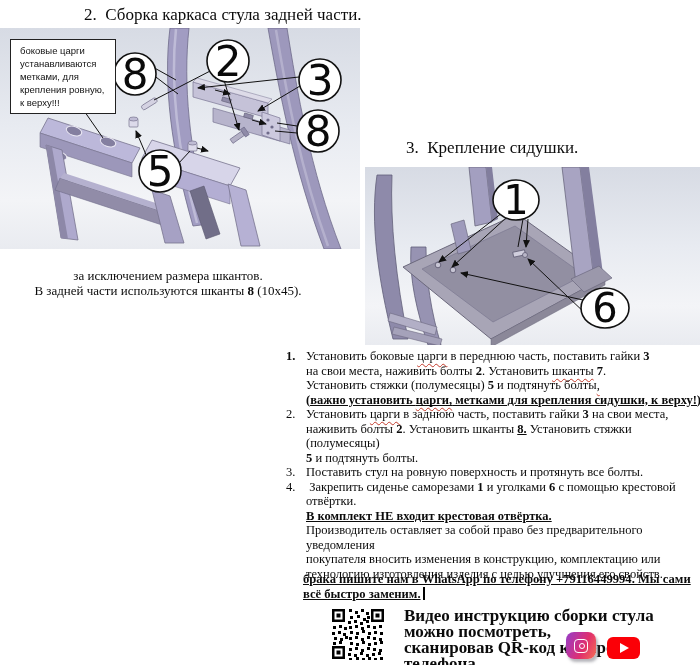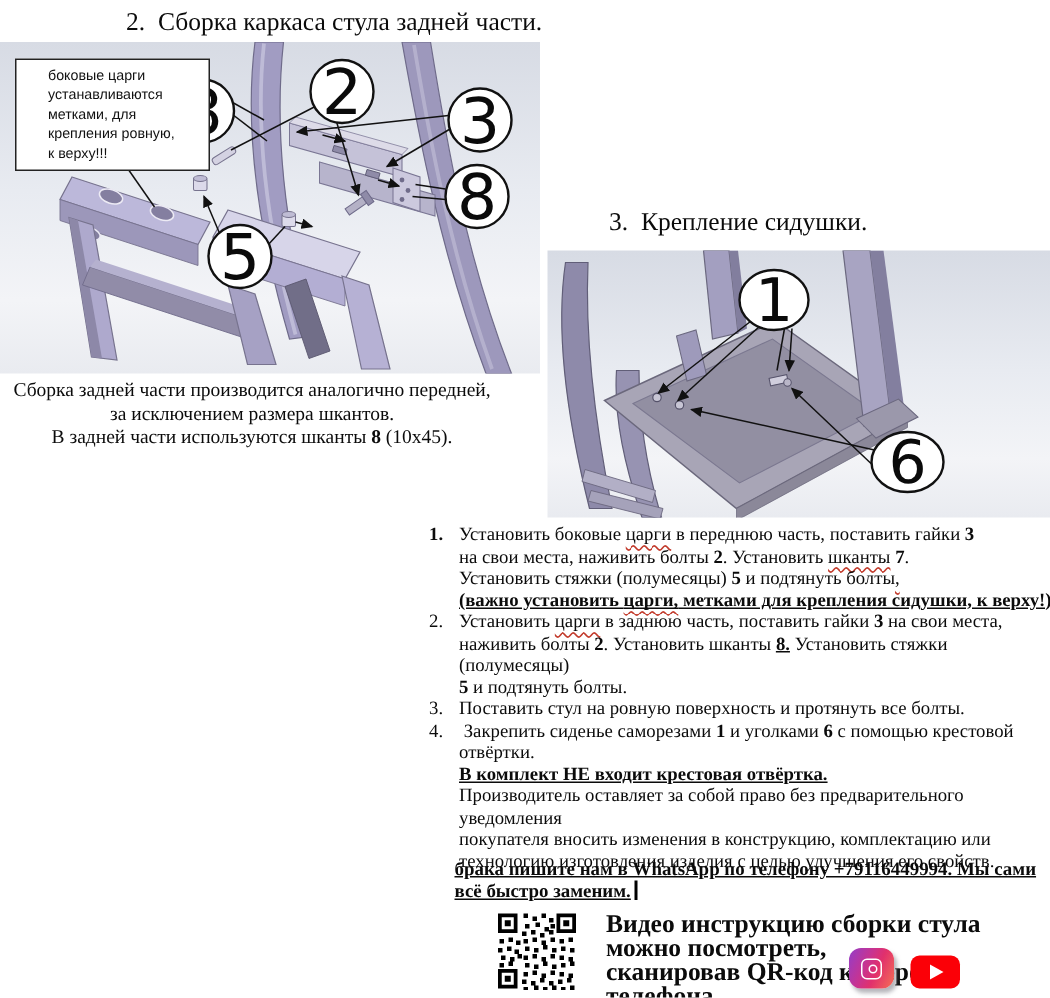--- a/index.html
+++ b/index.html
@@ -7,21 +7,21 @@
        font-family:"Liberation Serif",serif;color:#0b0b0b;}
   .abs{position:absolute;}
   .b{font-weight:bold;}
   .u{text-decoration:underline;}
   .sq{text-decoration-line:underline;text-decoration-style:wavy;text-decoration-color:#c23a2b;
       text-decoration-thickness:1px;text-underline-offset:2.5px;text-decoration-skip-ink:none;}
   .heading{font-size:17px;white-space:nowrap;}
   .diagram{position:absolute;background:linear-gradient(180deg,#d7dbe4 0%,#e8ebf1 45%,#f3f4f7 78%,#e9ebf0 100%);}
   .diagram svg{display:block;}
   .notebox{position:absolute;left:10px;top:11px;width:86px;background:#fff;border:1px solid #222;
-           padding:4px 21px;font-family:"Liberation Sans",sans-serif;font-size:9.5px;line-height:13px;color:#111;}
+           padding:4px 9px;font-family:"Liberation Sans",sans-serif;font-size:9.5px;line-height:13px;color:#111;}
   .caption{left:0;top:252px;width:336px;text-align:center;font-size:13px;line-height:15.6px;}
   .steps{left:286px;top:349px;width:416px;font-size:12.5px;line-height:14.5px;}
   .step-row{display:flex;}
   .step-marker{width:20px;flex:none;}
   .step-body{flex:1;}
   .warranty{left:303px;top:556px;width:406px;font-size:12.6px;line-height:15.6px;}
   .cursor{display:inline-block;width:2px;height:13px;background:#000;margin-left:2px;vertical-align:-2px;}
   .qr{left:330px;top:607px;width:56px;height:54px;background:#fff;}
   .video{left:404px;top:608px;width:296px;font-size:17px;line-height:16px;}
   .insta{left:566px;top:632px;width:30px;height:27px;border-radius:8px;
@@ -128,21 +128,21 @@
       <text class="balloon-num" x="318" y="118" font-size="42">8</text>
     </g>
     <g>
       <circle cx="160" cy="143" r="21" fill="#fff" stroke="#111" stroke-width="1.6"></circle>
       <text class="balloon-num" x="160" y="158" font-size="42">5</text>
     </g>
   </svg>
   <div class="notebox"><span>боковые царги</span><br><span>устанавливаются</span><br><span>метками, для</span><br><span>крепления ровную,</span><br><span>к верху!!!</span></div>
 </div>
 
-<div class="abs caption"><span>Сборка задней части производится аналогично передней,</span><br><span>за исключением размера шкантов.</span><br><span>В задней части используются шканты </span><span class="b">8</span><span> (10x45).</span></div>
+<div class="abs caption"><br><span>за исключением размера шкантов.</span><br><span>В задней части используются шканты </span><span class="b">8</span><span> (10x45).</span></div>
 
 <div class="abs heading" style="left:406px;top:138px;">3.&nbsp; Крепление сидушки.</div>
 
 <div class="diagram" style="left:365px;top:167px;width:335px;height:178px;">
   <svg width="335" height="178" viewBox="0 0 335 178">
 
     <path d="M12,8 C5,55 13,112 28,172 L43,172 C31,112 25,55 27,8 Z" fill="#8e8aaa" stroke="#615e78" stroke-width="0.8"></path>
     <path d="M46,80 C44,112 52,145 63,178 L76,178 C66,145 61,112 61,80 Z" fill="#9793b2" stroke="#615e78" stroke-width="0.8"></path>
     <polygon points="25,146 72,160 70,168 23,154" fill="#b2afc6" stroke="#6b687f" stroke-width="0.6"></polygon>
     <polygon points="29,160 77,172 75,179 27,167" fill="#a5a2ba" stroke="#6b687f" stroke-width="0.6"></polygon>

